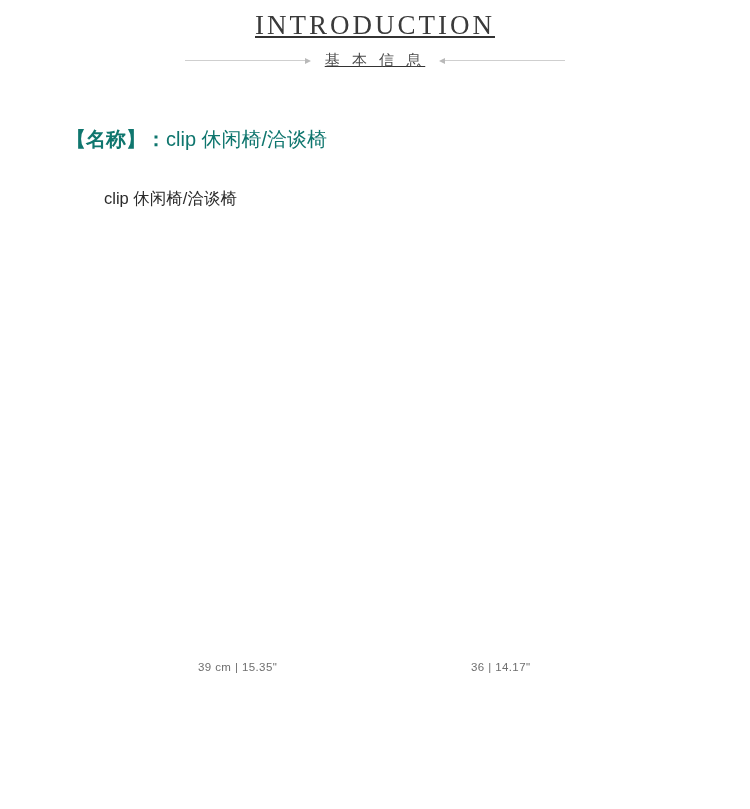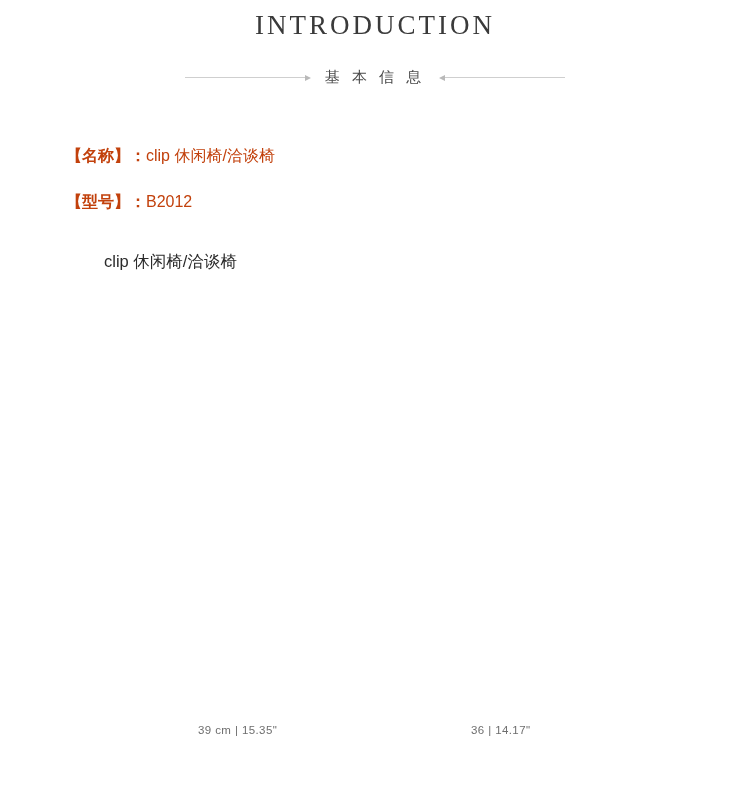--- a/index.html
+++ b/index.html
@@ -13,35 +13,36 @@
     font-family: "Liberation Sans", sans-serif;
     color: #333333;
     overflow: hidden;
     position: relative;
   }
 
   
   .header {
     padding-top: 8px;
     text-align: center;
+    text-decoration: underline;
   }
   .header-title {
     font-family: "Liberation Serif", serif;
     font-size: 27px;
     letter-spacing: 3px;
     color: #3a3a3a;
     font-weight: normal;
     margin: 0;
     line-height: 34px;
   }
   .header-sub-row {
     display: flex;
     align-items: center;
     justify-content: center;
-    margin-top: 26px;
+    margin-top: 9px;
   }
   .rule {
     height: 1px;
     background: #cfcfcf;
     width: 120px;
   }
   .rule-left { margin-right: 0; }
   .rule-right { margin-left: 0; }
   .arrow-right, .arrow-left {
     width: 0; height: 0;
@@ -57,22 +58,22 @@
     padding: 0 14px;
     white-space: nowrap;
   }
 
   
   .specs {
     margin-top: 46px;
     padding-left: 66px;
   }
   .spec-row {
-    font-size: 16px;
-    color: #c2410c;
+    font-size: 20px;
+    color: #0f766e;
     line-height: 46px;
     white-space: nowrap;
   }
   .spec-label { font-weight: bold; }
   .spec-value { font-weight: normal; }
 
   
   .product-caption {
     margin-top: 26px;
     padding-left: 104px;
@@ -105,23 +106,20 @@
     <div class="header-sub">基 本 信 息</div>
     <div class="arrow-left"></div>
     <div class="rule rule-right"></div>
   </div>
 </div>
 
 <div class="specs">
   <div class="spec-row">
     <span class="spec-label">【名称】：</span><span class="spec-value">clip 休闲椅/洽谈椅</span>
   </div>
-  <div class="spec-row">
-    <span class="spec-label">【型号】：</span><span class="spec-value">B2012</span>
-  </div>
 </div>
 
 <div class="product-caption">clip 休闲椅/洽谈椅</div>
 
 <div class="drawings">
 
   <div class="dim-text" style="left:198px; top:427px;">39 cm | 15.35"</div>
 
   <div class="dim-text" style="left:471px; top:427px;">36 | 14.17"</div>
 

